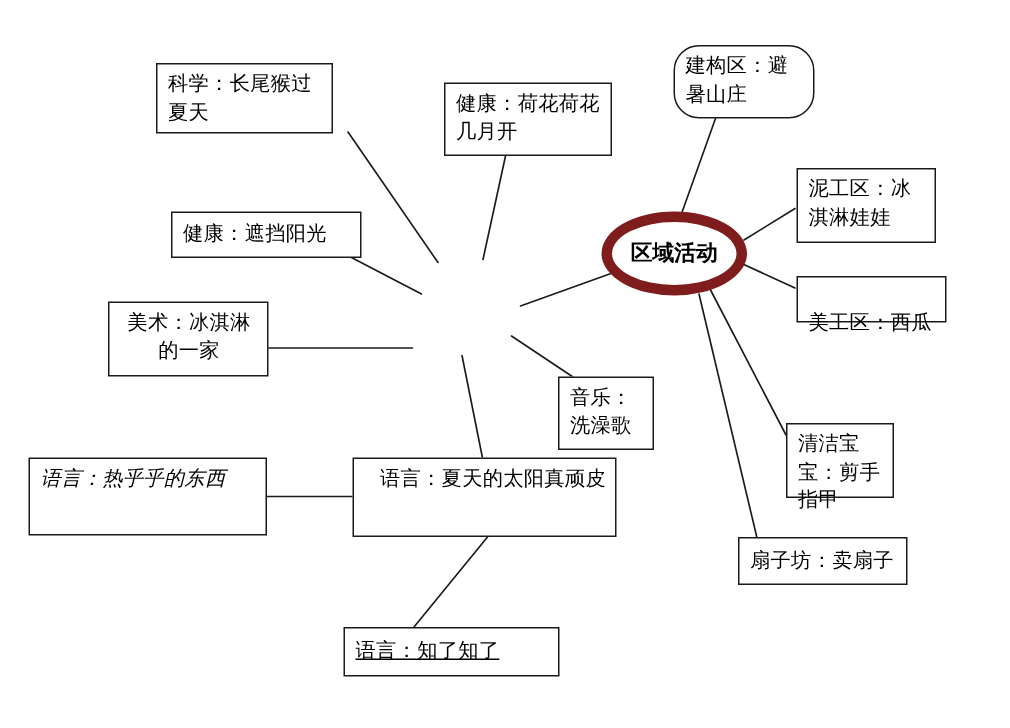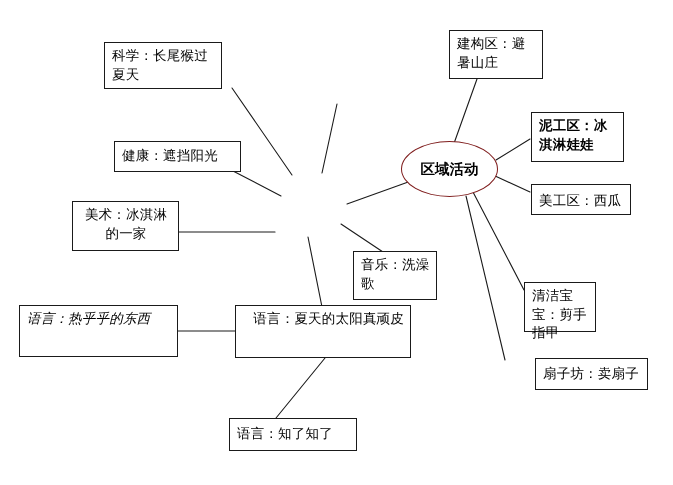--- a/index.html
+++ b/index.html
@@ -34,21 +34,21 @@
     font-size: 13.5px;
     line-height: 1.38;
     letter-spacing: 0.2px;
     padding: 4px 6px 4px 7px;
     white-space: pre-wrap;
     word-break: break-all;
   }
   .ellipse-node {
     position: absolute;
     box-sizing: border-box;
-    border: 1px solid #7f1d1d;
+    border: 7px solid #7f1d1d;
     border-radius: 50%;
     background: #ffffff;
     color: #000000;
     font-weight: bold;
     font-size: 15px;
     line-height: 1.25;
     display: flex;
     align-items: center;
     justify-content: center;
     text-align: center;
@@ -91,36 +91,37 @@
 
       <line x1="505" y1="360" x2="466" y2="196"></line>
     </g>
   </svg>
 
 
   <div class="ellipse-node" style="left:401px; top:141px; width:97px; height:56px; font-size:14.5px;">区域活动</div>
 
   <div class="node-box" style="left:104px; top:42px; width:118px; height:47px;">科学：长尾猴过夏天</div>
 
+  <div class="node-box" style="left:296px; top:55px; width:112px; height:49px;">健康：荷花荷花几月开</div>
 
   <div class="node-box" style="left:114px; top:141px; width:127px; height:31px; padding-top:5px;">健康：遮挡阳光</div>
 
   <div class="node-box" style="left:72px; top:201px; width:107px; height:50px;text-align:center;">美术：冰淇淋的一家</div>
 
-  <div class="node-box" style="left:353px; top:251px; width:84px; height:49px;">音乐：洗澡歌</div>
+  <div class="node-box" style="left:372px; top:251px; width:64px; height:49px;">音乐：洗澡歌</div>
 
   <div class="node-box" style="left:19px; top:305px; width:159px; height:52px;font-style:italic;">语言：热乎乎的东西</div>
 
   <div class="node-box" style="left:235px; top:305px; width:176px; height:53px;text-align:right;">语言：夏天的太阳真顽皮</div>
 
-  <div class="node-box" style="left:229px; top:418px; width:128px; height:33px; padding-top:6px;">语言：知了知了</div>
+  <div class="node-box" style="left:229px; top:418px; width:144px; height:33px; padding-top:6px;text-decoration:underline;">语言：知了知了</div>
 
-  <div class="node-box" style="left:449px; top:30px; width:94px; height:49px;">建构区：避暑山庄</div>
+  <div class="node-box" style="left:449px; top:30px; width:94px; height:49px;border-radius:17px;">建构区：避暑山庄</div>
 
-  <div class="node-box" style="left:531px; top:112px; width:93px; height:50px;font-weight:bold;">泥工区：冰淇淋娃娃</div>
+  <div class="node-box" style="left:531px; top:112px; width:93px; height:50px;">泥工区：冰淇淋娃娃</div>
 
-  <div class="node-box" style="left:531px; top:184px; width:100px; height:31px; padding-top:7px;">美工区：西瓜</div>
+  <div class="node-box" style="left:531px; top:184px; width:100px; height:31px; padding-top:21px;">美工区：西瓜</div>
 
   <div class="node-box" style="left:524px; top:282px; width:72px; height:50px;">清洁宝宝：剪手指甲</div>
 
-  <div class="node-box" style="left:535px; top:358px; width:113px; height:32px; padding-top:6px;">扇子坊：卖扇子</div>
+  <div class="node-box" style="left:492px; top:358px; width:113px; height:32px; padding-top:6px;">扇子坊：卖扇子</div>
 
 </div>
 
 </body></html>

